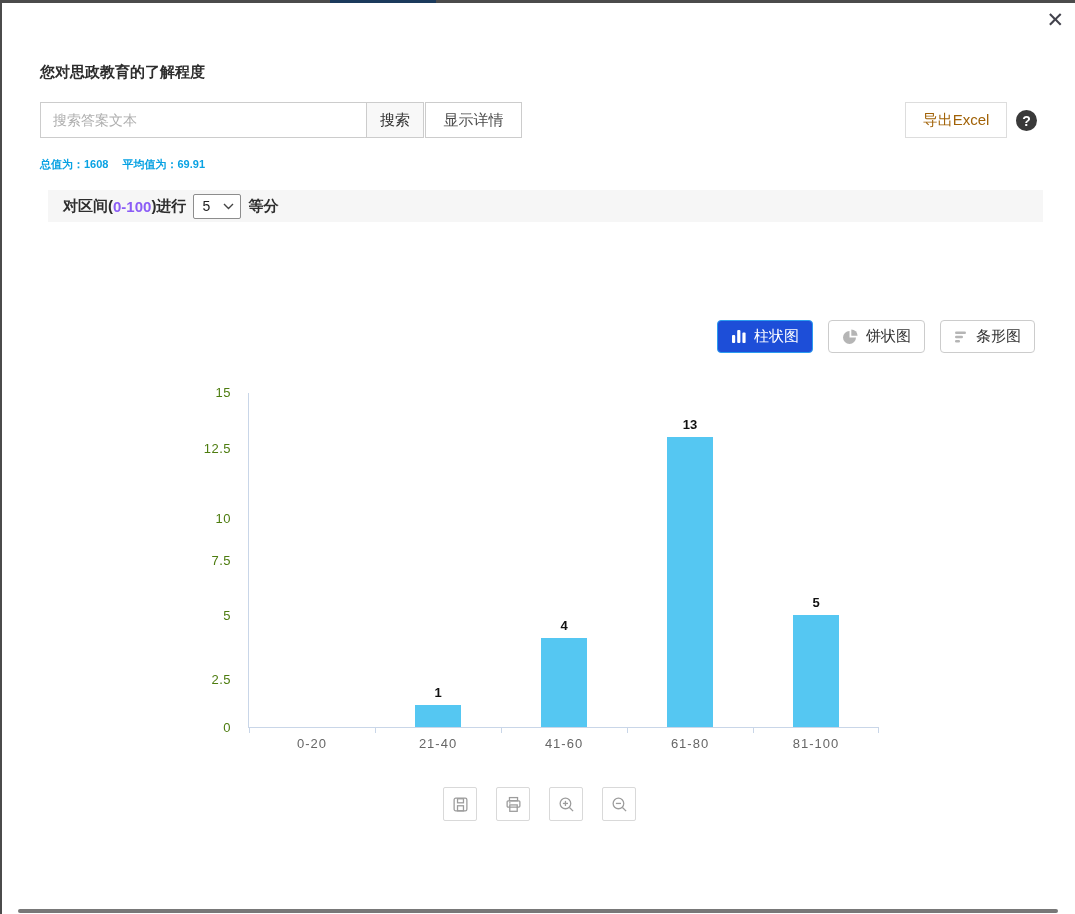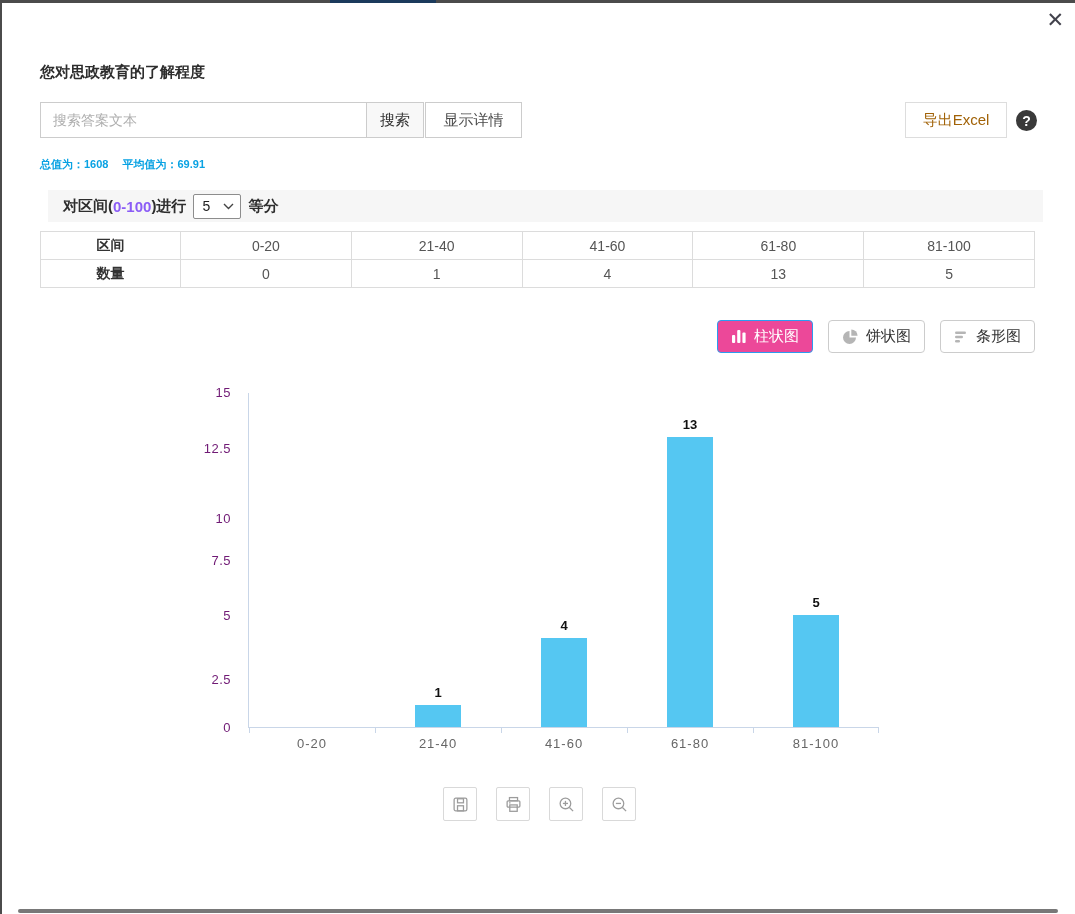--- a/index.html
+++ b/index.html
@@ -41,27 +41,27 @@
 
   
   .interval-table { position:absolute; left:40px; top:231px; width:995px; border-collapse:collapse; table-layout:fixed; font-size:14px; }
   .interval-table th, .interval-table td { border:1px solid #dcdcdc; height:28px; text-align:center; font-weight:normal; color:#555; }
   .interval-table th { font-weight:bold; color:#333; width:140px; }
 
   
   .chart-switcher { position:absolute; top:320px; right:40px; display:flex; gap:15px; }
   .switch-btn { height:33px; display:flex; align-items:center; padding:0 13px; border-radius:4px; border:1px solid #ccc; background:#fff; font-size:15px; color:#333; cursor:pointer; font-family:inherit; }
   .switch-btn svg { margin-right:7px; }
-  .switch-btn.active { background:#ec4899; border-color:#2b9cf0; color:#fff; }
+  .switch-btn.active { background:#1d4ed8; border-color:#2b9cf0; color:#fff; }
 
   
   .chart-wrap { position:absolute; left:0; top:0; width:1075px; height:914px; pointer-events:none; }
   .chart-plot { position:absolute; left:248px; top:393px; width:630px; height:335px; border-left:1px solid #c9d6e8; border-bottom:1px solid #c9d6e8; }
   .y-labels { position:absolute; left:140px; top:393px; width:100px; height:335px; }
-  .y-label { position:absolute; right:9px; font-size:13px; color:#701a75; letter-spacing:0.5px; line-height:14px; }
+  .y-label { position:absolute; right:9px; font-size:13px; color:#4d7c0f; letter-spacing:0.5px; line-height:14px; }
   .x-tick { position:absolute; bottom:-6px; width:1px; height:6px; background:#c9d6e8; }
   .chart-bar { position:absolute; bottom:0; }
   .bar-value { position:absolute; font-size:13px; font-weight:bold; color:#111; text-align:center; width:60px; }
   .x-label { position:absolute; top:343px; width:120px; text-align:center; font-size:13px; color:#666; letter-spacing:1px; }
 
   
   .chart-toolbar { position:absolute; left:443px; top:787px; display:flex; gap:19px; }
   .tool-btn { width:34px; height:34px; border:1px solid #d9d9d9; border-radius:2px; background:#fff; display:flex; align-items:center; justify-content:center; cursor:pointer; padding:0; }
 </style>
 </head>
@@ -97,40 +97,20 @@
       <span>)进行</span>
     <span class="partition-select">
       <span>5</span>
       <svg width="11" height="7" viewBox="0 0 11 7">
           <polyline points="1,1 5.5,5.5 10,1" fill="none" stroke="#444" stroke-width="1.4"></polyline>
         </svg>
     </span>
     <span>等分</span>
   </div>
 
-  <table class="interval-table">
-    <tbody>
-        <tr id="row-intervals">
-      <th>区间</th>
-    <td>0-20</td>
-          <td>21-40</td>
-          <td>41-60</td>
-          <td>61-80</td>
-          <td>81-100</td>
-        </tr>
-    <tr id="row-counts">
-      <th>数量</th>
-    <td>0</td>
-          <td>1</td>
-          <td>4</td>
-          <td>13</td>
-          <td>5</td>
-        </tr>
-  </tbody>
-    </table>
 
   <div class="chart-switcher">
     <button class="switch-btn active">
       <svg width="16" height="15" viewBox="0 0 16 15">
         <rect x="1" y="6" width="3.2" height="8" rx="1" fill="#fff"></rect>
         <rect x="6.2" y="1" width="3.2" height="13" rx="1" fill="#fff"></rect>
         <rect x="11.4" y="3.5" width="3.2" height="10.5" rx="1" fill="#fff"></rect>
       </svg>
       <span>柱状图</span>
     </button>

